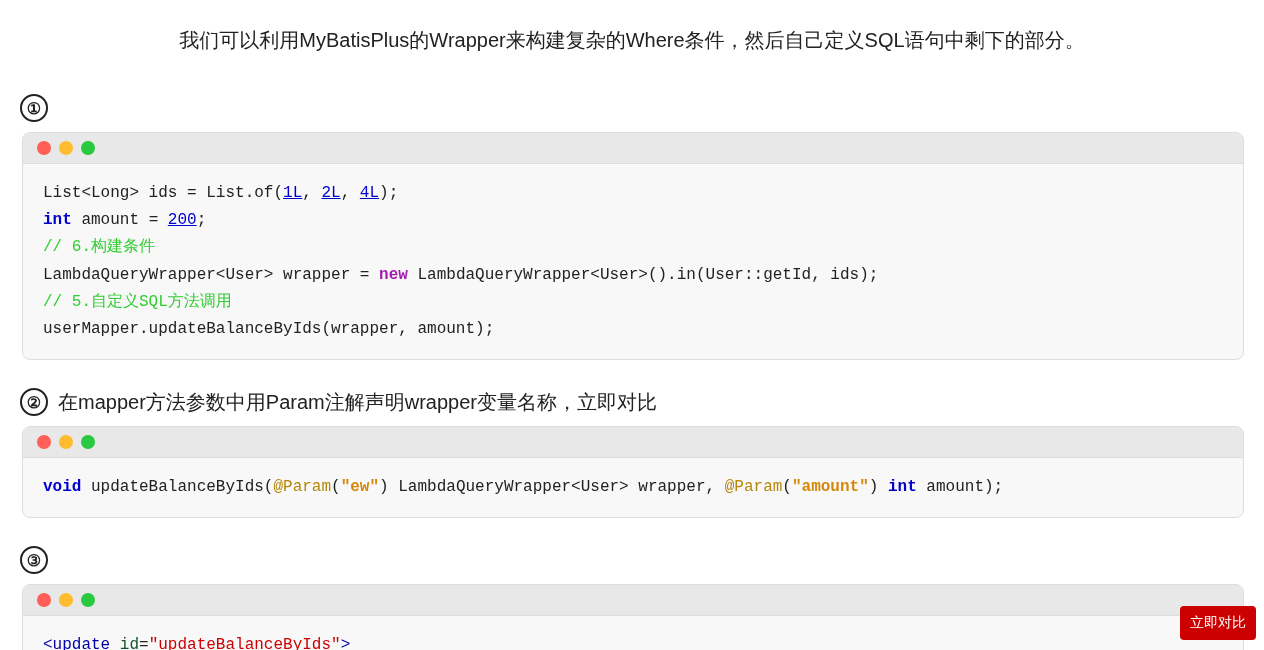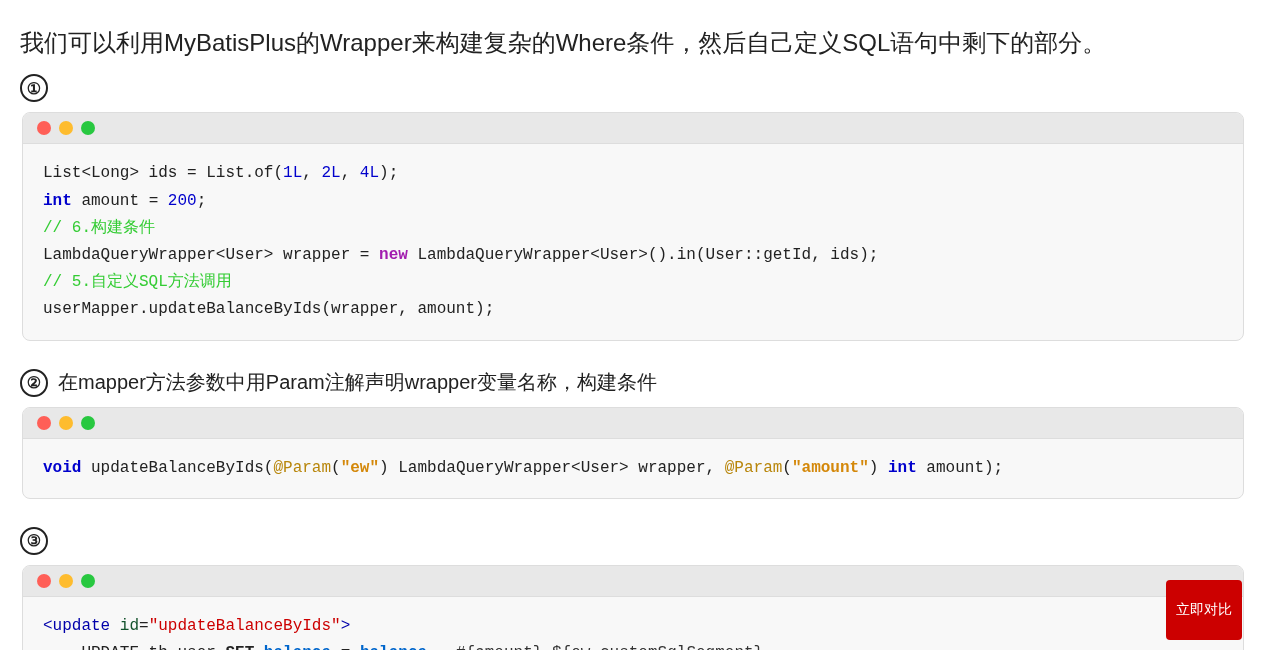--- a/index.html
+++ b/index.html
@@ -13,23 +13,24 @@
       font-family: -apple-system, BlinkMacSystemFont, "PingFang SC", "Microsoft YaHei", sans-serif;
       font-size: 18px;
       color: #222;
       padding: 24px 20px;
       width: 1264px;
       min-height: 650px;
       overflow: hidden;
     }
 
     .intro-text {
-      font-size: 24px;
-      margin-bottom: 12px;
+      font-size: 20px;
+      margin-bottom: 38px;
       line-height: 1.6;
+      text-align: center;
     }
 
     .section {
       margin-bottom: 28px;
     }
 
     .section-title {
       font-size: 20px;
       margin-bottom: 10px;
       display: flex;
@@ -82,38 +83,38 @@
       padding: 16px 20px;
       font-family: "Courier New", "Menlo", "Monaco", monospace;
       font-size: 16px;
       line-height: 1.7;
       white-space: pre;
     }
 
     
     .kw { color: #0000cc; font-weight: bold; }
     .kw-new { color: #a21caf; font-weight: bold; }
-    .num { color: #0000cc; }
+    .num { color: #0000cc; text-decoration: underline; }
     .comment { color: #3c3; }
     .annot { color: #b8860b; }
     .annot-val { color: #d4880a; font-weight: bold; }
     .xml-tag { color: #0000aa; font-weight: normal; }
     .xml-attr { color: #14532d; }
     .xml-attr-val { color: #cc0000; }
     .db-field { color: #0066cc; font-weight: bold; }
     .sql-kw { color: #222; font-weight: bold; }
     .expr-brace { color: #333; }
 
     .bottom-corner {
       position: fixed;
       bottom: 10px;
-      right: 22px;
+      right: 8px;
       background: #cc0000;
       color: white;
-      padding: 21px 10px;
+      padding: 8px 10px;
       font-size: 14px;
       border-radius: 4px;
     }
   </style>
 </head>
 <body>
 
 <p class="intro-text">我们可以利用MyBatisPlus的Wrapper来构建复杂的Where条件，然后自己定义SQL语句中剩下的部分。</p>
 
 <div class="section">
@@ -131,21 +132,21 @@
 <span><span class="comment">// 6.构建条件</span></span>
 <span>LambdaQueryWrapper&lt;User&gt; wrapper = <span class="kw-new">new</span> LambdaQueryWrapper&lt;User&gt;().in(User::getId, ids);</span>
 <span><span class="comment">// 5.自定义SQL方法调用</span></span>
 <span>userMapper.updateBalanceByIds(wrapper, amount);</span></div>
   </div>
 </div>
 
 <div class="section">
   <div class="section-title">
     <span class="circle-number">②</span>
-    <span>在mapper方法参数中用Param注解声明wrapper变量名称，构建条件</span>
+    <span>在mapper方法参数中用Param注解声明wrapper变量名称，立即对比</span>
   </div>
   <div class="code-block">
     <div class="code-block-header">
       <span class="dot dot-red"></span>
       <span class="dot dot-yellow"></span>
       <span class="dot dot-green"></span>
     </div>
     <div class="code-content"><span><span class="kw">void</span> updateBalanceByIds(<span class="annot">@Param</span>(<span class="annot-val">"ew"</span>) LambdaQueryWrapper&lt;User&gt; wrapper, <span class="annot">@Param</span>(<span class="annot-val">"amount"</span>) <span class="kw">int</span> amount);</span></div>
   </div>
 </div>

